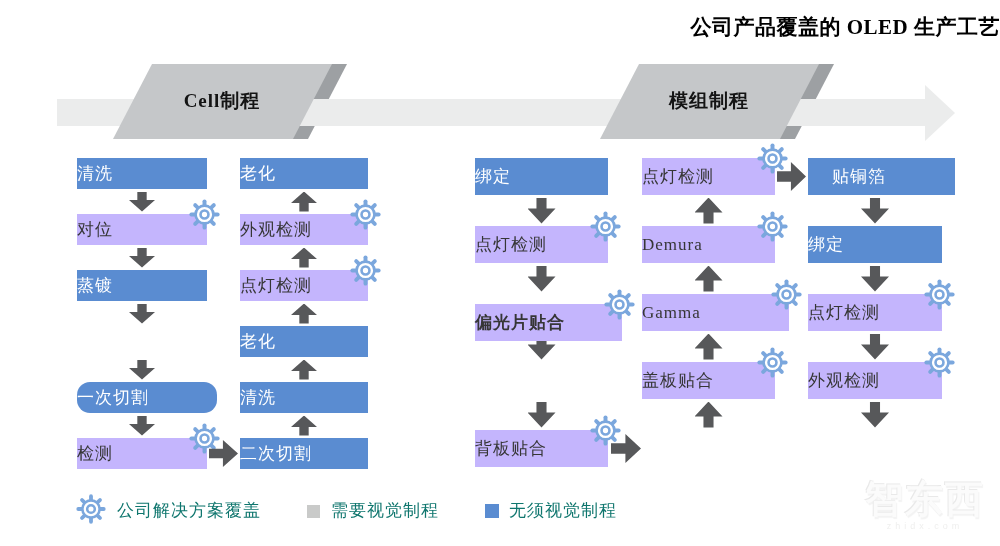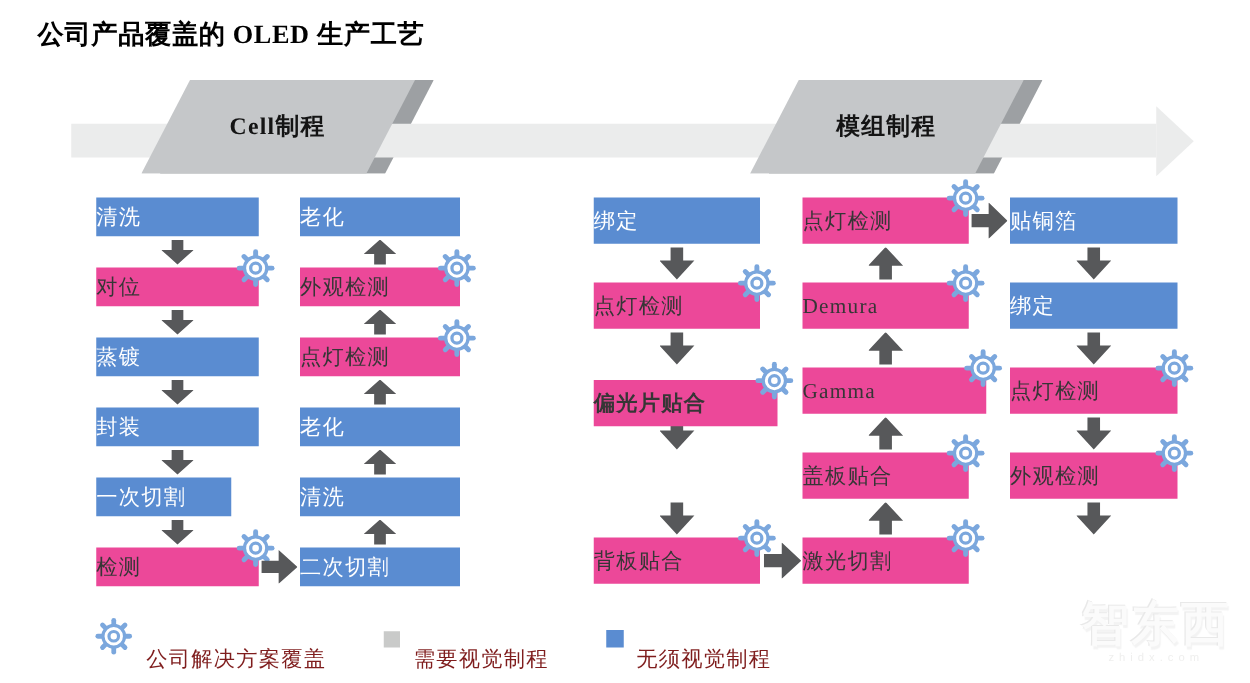--- a/index.html
+++ b/index.html
@@ -1,21 +1,21 @@
 <!DOCTYPE html>
 <html><head>
 <meta charset="utf-8">
 <style>
   html,body{margin:0;padding:0;background:#ffffff;}
   .canvas{
     position:relative;width:1000px;height:546px;background:#fff;overflow:hidden;
     font-family:"Liberation Serif","DejaVu Serif",serif;
   }
   .title{
-    position:absolute;top:13px;left:30px;width:970px;text-align:left;
+    position:absolute;top:13px;left:30px;width:970px;text-align:right;
     font-size:21px;font-weight:bold;color:#000;letter-spacing:.5px;
   }
   
   .band{position:absolute;left:57px;top:99px;width:868px;height:27px;background:#ebecec;z-index:2;}
   .band-head{
     position:absolute;left:925px;top:85px;width:0;height:0;z-index:2;
     border-top:28px solid transparent;border-bottom:28px solid transparent;border-left:30px solid #ebecec;
   }
   
   .para{position:absolute;top:64px;width:220px;height:75px;
@@ -25,29 +25,29 @@
   .stage-label{
     position:absolute;top:88px;width:200px;text-align:center;z-index:4;
     font-size:19px;font-weight:bold;color:#141414;letter-spacing:1px;
   }
   
   .step{
     position:absolute;display:flex;align-items:center;justify-content:flex-start;
     font-size:17px;z-index:3;letter-spacing:1px;
   }
   .step.blue{background:#5a8cd1;color:#ffffff;}
-  .step.gray{background:#ec4899;color:#363636;}
+  .step.gray{background:#c4b5fd;color:#363636;}
   .gear{position:absolute;right:-13px;top:-15px;width:31px;height:31px;z-index:5;line-height:0;}
   
   .varrow{position:absolute;background:#57585a;z-index:2;}
   .arr-down{clip-path:polygon(32% 0,68% 0,68% 42%,100% 42%,50% 100%,0 42%,32% 42%);}
   .arr-up{clip-path:polygon(50% 0,100% 58%,68% 58%,68% 100%,32% 100%,32% 58%,0 58%);}
   .arr-right{clip-path:polygon(0 32%,48% 32%,48% 0,100% 50%,48% 100%,48% 68%,0 68%);z-index:4;}
   
-  .legend-label{position:absolute;top:516px;font-size:17px;color:#7f1d1d;letter-spacing:1px;}
+  .legend-label{position:absolute;top:499px;font-size:17px;color:#0f766e;letter-spacing:1px;}
   .legend-gear{position:absolute;left:76px;top:494px;width:30px;height:30px;line-height:0;}
   .swatch{position:absolute;}
   .swatch.gray{left:307px;top:505px;width:13px;height:13px;background:#c9cac9;}
   .swatch.blue{left:485px;top:504px;width:14px;height:14px;background:#5a8cd1;}
   
   .watermark{position:absolute;left:850px;top:474px;width:150px;text-align:center;z-index:1;}
   .watermark .wm-text{
     font-size:38px;font-weight:bold;color:#fbfbfb;letter-spacing:2px;
     text-shadow:-1px -1px 0 #e9e9e9,1px 2px 1px #f3f3f3;
   }
@@ -116,25 +116,22 @@
           </g>
           <circle cx="16.5" cy="16.5" r="9.5" fill="#ffffff" stroke="#7ba7dd" stroke-width="2.8"></circle>
           <circle cx="16.5" cy="16.5" r="4.2" fill="#ffffff" stroke="#7ba7dd" stroke-width="2.8"></circle>
         </svg></span>
     </div>
     <div class="varrow arr-down" style="left: 129px; top: 247.5px; width: 26px; height: 20px;"></div>
     <div class="step blue" style="left: 77px; top: 270px; width: 130px; height: 31px;">
       <span>蒸镀</span>
     </div>
     <div class="varrow arr-down" style="left: 129px; top: 303.5px; width: 26px; height: 20px;"></div>
-    <div class="step blue" style="left: 77px; top: 326px; width: 130px; height: 31px;">
-      <span>封装</span>
-    </div>
     <div class="varrow arr-down" style="left: 129px; top: 359.5px; width: 26px; height: 20px;"></div>
-    <div class="step blue" style="left: 77px; top: 382px; width: 108px; height: 31px;">
+    <div class="step blue" style="left: 77px; top: 382px; width: 140px; height: 31px; border-radius: 13px;">
       <span>一次切割</span>
     </div>
     <div class="varrow arr-down" style="left: 129px; top: 415.5px; width: 26px; height: 20px;"></div>
     <div class="step gray" style="left: 77px; top: 438px; width: 130px; height: 31px;">
       <span>检测</span>
       <span class="gear"><svg width="31" height="31" viewBox="0 0 33 33">
           <g stroke="#7ba7dd" stroke-width="4.2" stroke-linecap="round">
             <line x1="26" y1="16.5" x2="30.5" y2="16.5"></line>
             <line x1="23.2" y1="23.2" x2="26.4" y2="26.4"></line>
             <line x1="16.5" y1="26" x2="16.5" y2="30.5"></line>
@@ -322,38 +319,21 @@
             <line x1="7" y1="16.5" x2="2.5" y2="16.5"></line>
             <line x1="9.8" y1="9.8" x2="6.6" y2="6.6"></line>
             <line x1="16.5" y1="7" x2="16.5" y2="2.5"></line>
             <line x1="23.2" y1="9.8" x2="26.4" y2="6.6"></line>
           </g>
           <circle cx="16.5" cy="16.5" r="9.5" fill="#ffffff" stroke="#7ba7dd" stroke-width="2.8"></circle>
           <circle cx="16.5" cy="16.5" r="4.2" fill="#ffffff" stroke="#7ba7dd" stroke-width="2.8"></circle>
         </svg></span>
     </div>
     <div class="varrow arr-up" style="left: 694.5px; top: 401.5px; width: 28px; height: 26px;"></div>
-    <div class="step gray" style="left: 642px; top: 430px; width: 133px; height: 37px;">
-      <span>激光切割</span>
-      <span class="gear"><svg width="31" height="31" viewBox="0 0 33 33">
-          <g stroke="#7ba7dd" stroke-width="4.2" stroke-linecap="round">
-            <line x1="26" y1="16.5" x2="30.5" y2="16.5"></line>
-            <line x1="23.2" y1="23.2" x2="26.4" y2="26.4"></line>
-            <line x1="16.5" y1="26" x2="16.5" y2="30.5"></line>
-            <line x1="9.8" y1="23.2" x2="6.6" y2="26.4"></line>
-            <line x1="7" y1="16.5" x2="2.5" y2="16.5"></line>
-            <line x1="9.8" y1="9.8" x2="6.6" y2="6.6"></line>
-            <line x1="16.5" y1="7" x2="16.5" y2="2.5"></line>
-            <line x1="23.2" y1="9.8" x2="26.4" y2="6.6"></line>
-          </g>
-          <circle cx="16.5" cy="16.5" r="9.5" fill="#ffffff" stroke="#7ba7dd" stroke-width="2.8"></circle>
-          <circle cx="16.5" cy="16.5" r="4.2" fill="#ffffff" stroke="#7ba7dd" stroke-width="2.8"></circle>
-        </svg></span>
-    </div>
-    <div class="step blue" style="left: 808px; top: 158px; width: 134px; height: 37px;">
+    <div class="step blue" style="left: 808px; top: 158px; width: 123px; height: 37px; padding-left: 24px;">
       <span>贴铜箔</span>
     </div>
     <div class="varrow arr-down" style="left: 861px; top: 197.5px; width: 28px; height: 26px;"></div>
     <div class="step blue" style="left: 808px; top: 226px; width: 134px; height: 37px;">
       <span>绑定</span>
     </div>
     <div class="varrow arr-down" style="left: 861px; top: 265.5px; width: 28px; height: 26px;"></div>
     <div class="step gray" style="left: 808px; top: 294px; width: 134px; height: 37px;">
       <span>点灯检测</span>
       <span class="gear"><svg width="31" height="31" viewBox="0 0 33 33">

